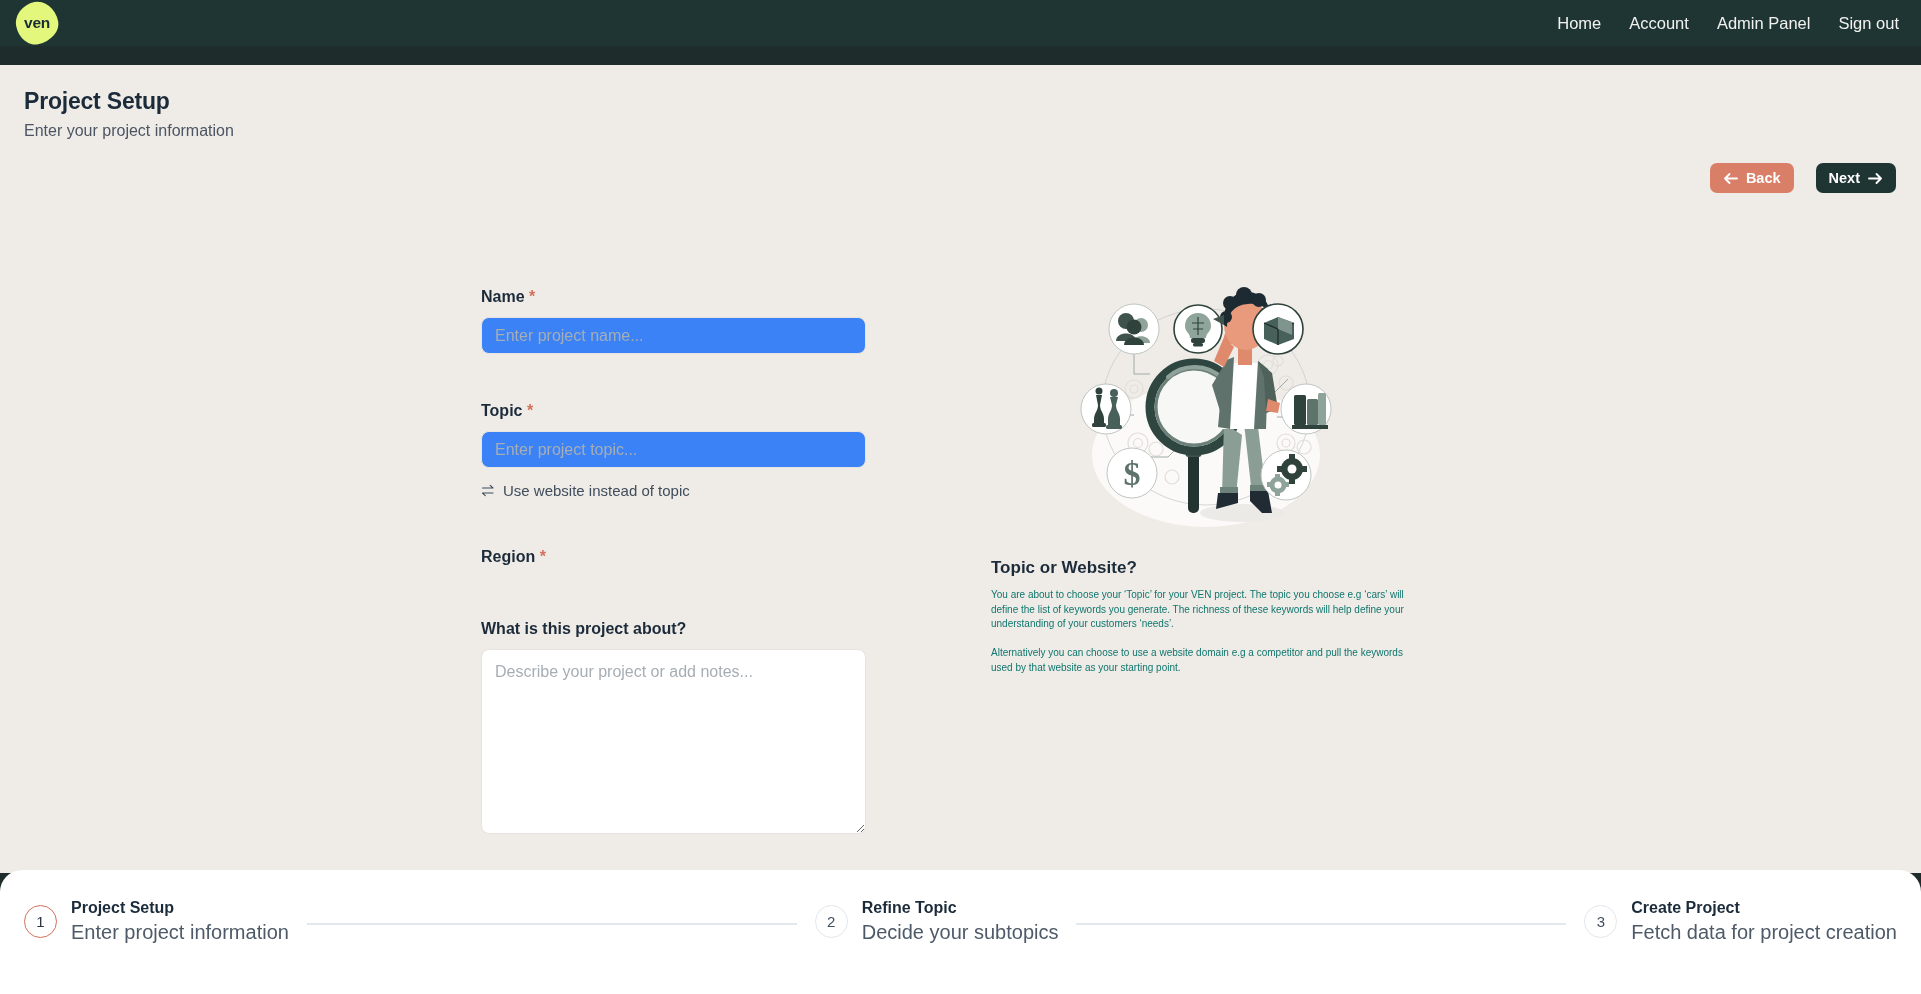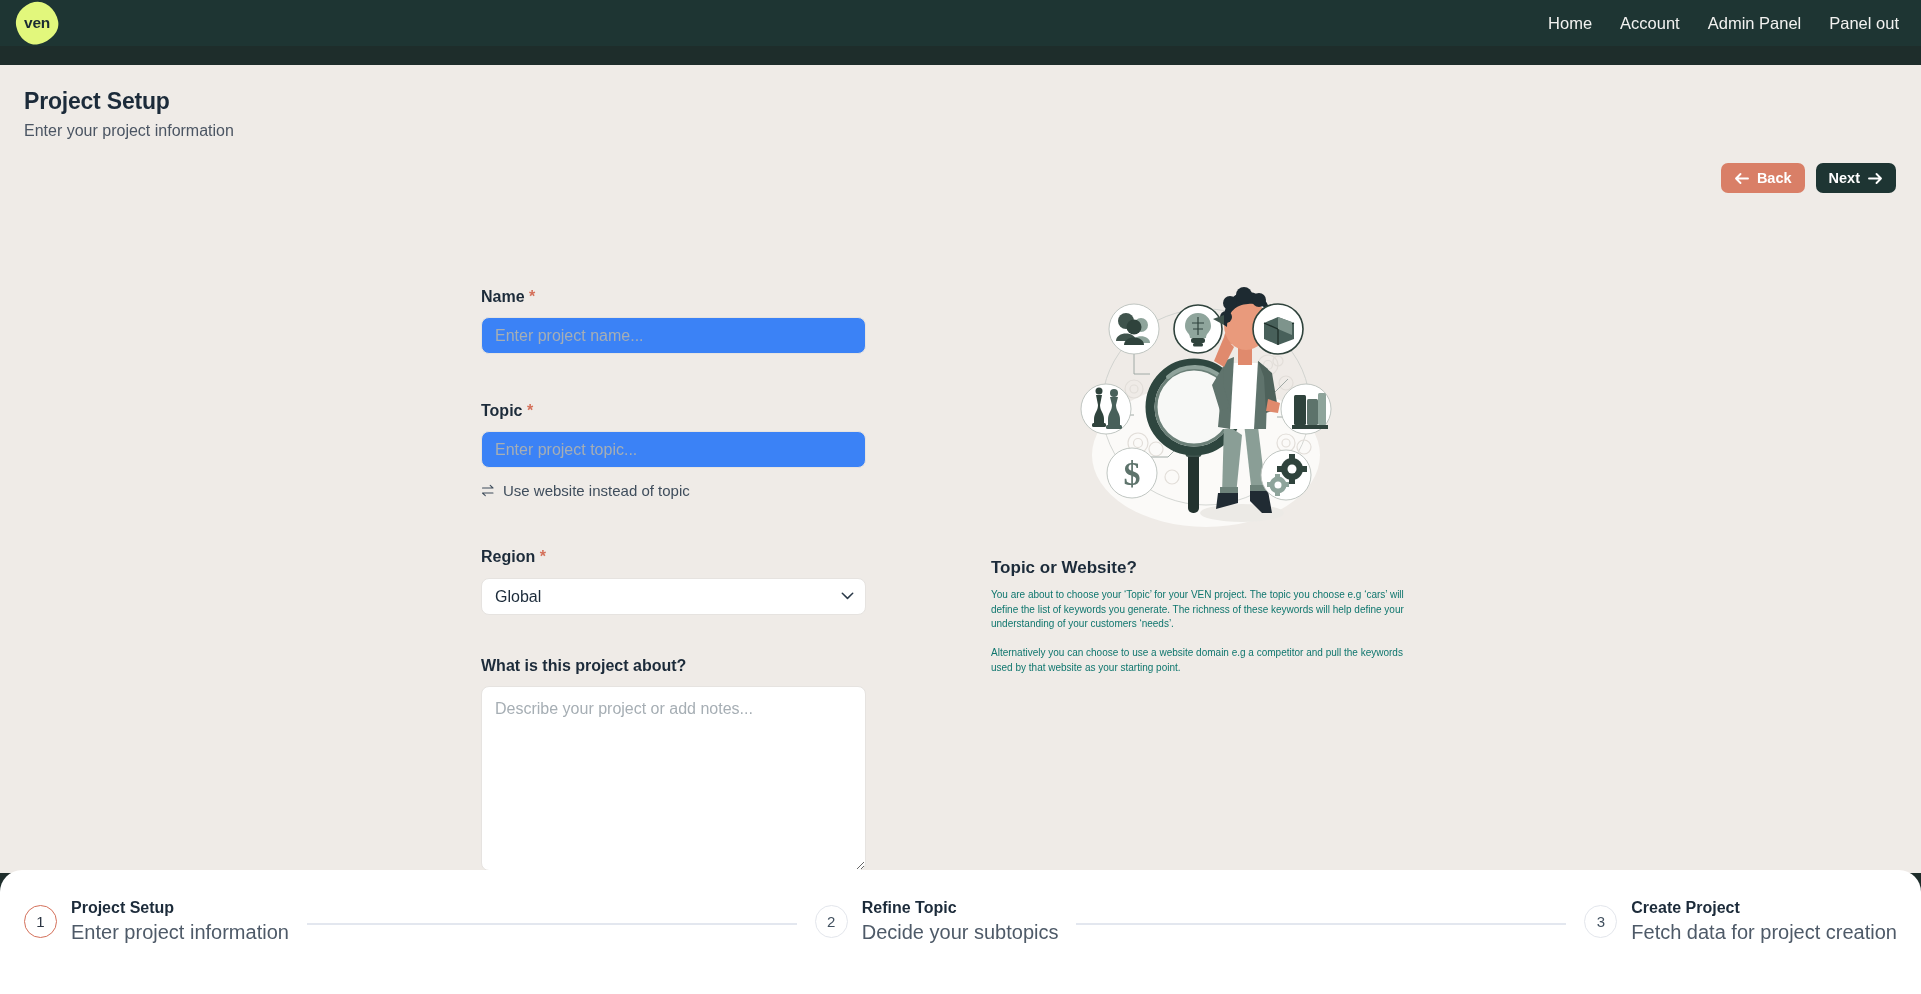--- a/index.html
+++ b/index.html
@@ -102,21 +102,21 @@
     font-size: 16px;
     color: #4b5563;
     line-height: 1.3;
   }
 
   .head-actions {
     position: absolute;
     top: 98px; right: 25px;
     display: flex;
     align-items: center;
-    gap: 11px;
+    gap: 22px;
   }
   .btn {
     display: inline-flex;
     align-items: center;
     gap: 8px;
     height: 30px;
     padding: 0 13px;
     border: none;
     border-radius: 7px;
     font-family: inherit;
@@ -324,21 +324,21 @@
 
   <div class="topbar">
     <div class="brand">
       <div class="brand-blob"></div>
       <span class="brand-text">ven</span>
     </div>
     <div class="nav">
       <a class="nav-item">Home</a>
       <a class="nav-item">Account</a>
       <a class="nav-item">Admin Panel</a>
-      <a class="nav-item">Panel out</a>
+      <a class="nav-item">Sign out</a>
     </div>
   </div>
 
   <div class="main">
 
     <div class="page-head">
       <div class="page-title">Project Setup</div>
       <div class="page-sub">Enter your project information</div>
     </div>
 
@@ -383,28 +383,20 @@
         </div>
       </div>
 
       <div class="gap-19"></div>
 
       <div class="field">
         <label class="field-label">
           <span>Region</span>
           <span class="req">*</span>
         </label>
-        <div class="select-wrap">
-          <select class="select-input">
-            <option>Global</option>
-          </select>
-          <svg class="select-caret" width="13" height="8" viewBox="0 0 13 8" fill="none">
-            <path d="M1.3 1.3L6.5 6.4L11.7 1.3" stroke="#2b3a49" stroke-width="1.5" stroke-linecap="round" stroke-linejoin="round"></path>
-          </svg>
-        </div>
       </div>
 
       <div class="gap-14"></div>
 
       <div class="field">
         <label class="field-label">What is this project about?</label>
         <textarea class="notes-area" placeholder="Describe your project or add notes..." style=""></textarea>
       </div>
 
     </div>

